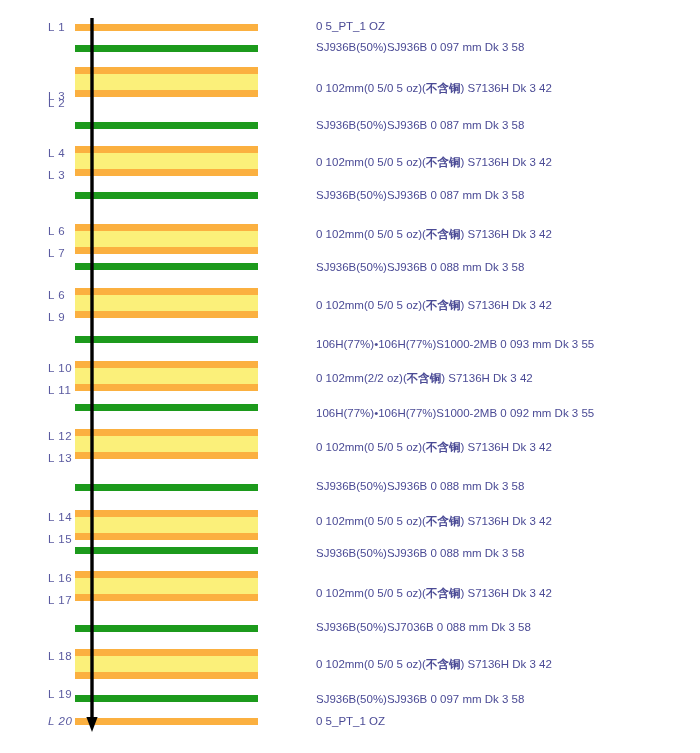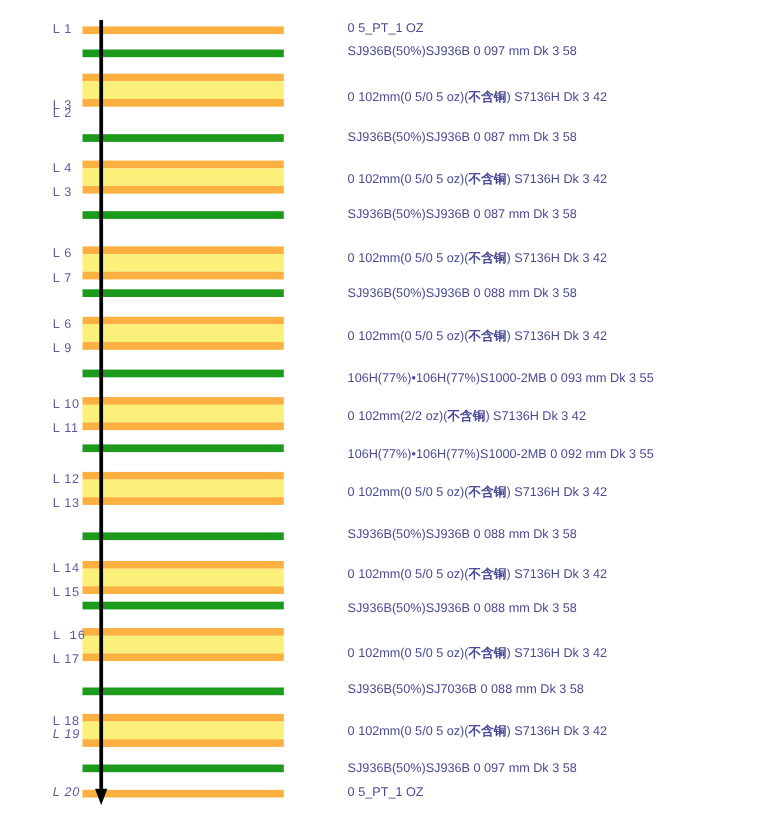--- a/index.html
+++ b/index.html
@@ -173,24 +173,24 @@
       <div class="layer-label" style="top: 226px;">L 6</div>
       <div class="layer-label" style="top: 248px;">L 7</div>
       <div class="layer-label" style="top: 290px;">L 6</div>
       <div class="layer-label" style="top: 312px;">L 9</div>
       <div class="layer-label" style="top: 363px;">L 10</div>
       <div class="layer-label" style="top: 385px;">L 11</div>
       <div class="layer-label" style="top: 431px;">L 12</div>
       <div class="layer-label" style="top: 453px;">L 13</div>
       <div class="layer-label" style="top: 512px;">L 14</div>
       <div class="layer-label" style="top: 534px;">L 15</div>
-      <div class="layer-label" style="top: 573px; font-family: Liberation Mono, monospace;">L 16</div>
+      <div class="layer-label" style="top: 573px;">L 16</div>
       <div class="layer-label" style="top: 595px;">L 17</div>
       <div class="layer-label" style="top: 651px;">L 18</div>
-      <div class="layer-label" style="top: 663px; font-style: italic;">L 19</div>
+      <div class="layer-label" style="top: 689px;">L 19</div>
       <div class="layer-label" style="top: 716px; font-style: italic;">L 20</div>
     </div>
 
   <div id="desc-container">
       <div class="desc" style="top: 21px;">0 5_PT_1 OZ</div>
       <div class="desc" style="top: 42px;">SJ936B(50%)SJ936B   0 097 mm  Dk 3 58</div>
       <div class="desc" style="top: 83px;">0 102mm(0 5/0 5 oz)(<span class="cn">不含铜</span>) S7136H    Dk 3 42</div>
       <div class="desc" style="top: 120px;">SJ936B(50%)SJ936B   0 087 mm  Dk 3 58</div>
       <div class="desc" style="top: 157px;">0 102mm(0 5/0 5 oz)(<span class="cn">不含铜</span>) S7136H    Dk 3 42</div>
       <div class="desc" style="top: 190px;">SJ936B(50%)SJ936B   0 087 mm  Dk 3 58</div>

